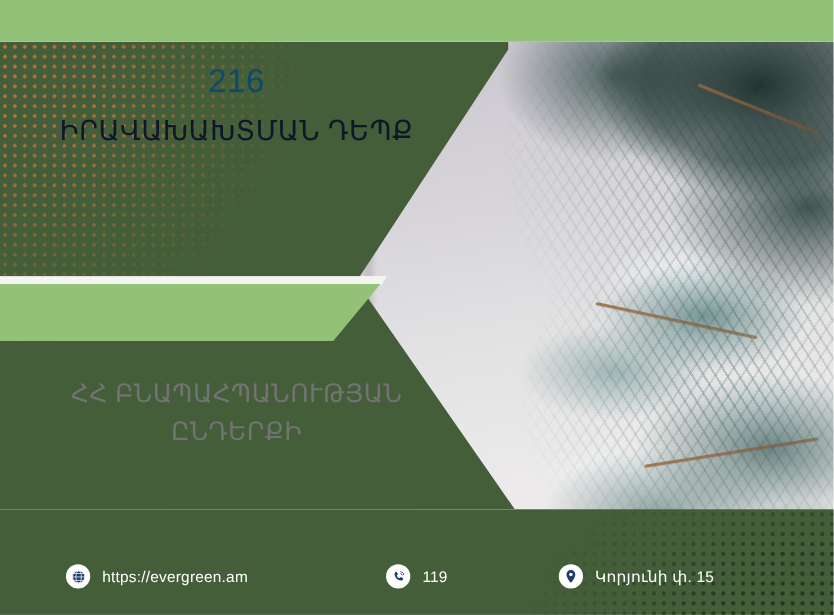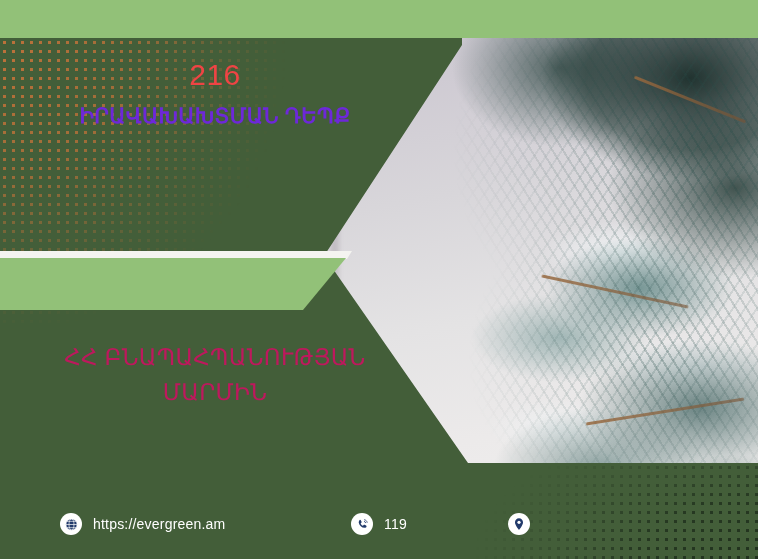--- a/index.html
+++ b/index.html
@@ -118,42 +118,42 @@
     -webkit-mask-image:radial-gradient(ellipse 300px 150px at 330px 96px, rgba(0,0,0,1) 0%, rgba(0,0,0,0.85) 40%, rgba(0,0,0,0.3) 70%, rgba(0,0,0,0) 95%);
     opacity:.85;
   }
 
   
   .headline-block {
     position:absolute; left:0; top:56px; width:430px;
     text-align:center; z-index:6;
   }
   .count {
-    color:#ef4444;
+    color:#0c4a6e;
     font-size:30px;
     font-weight:400;
     line-height:1.25;
     letter-spacing:.5px;
     font-family:"Liberation Sans", sans-serif;
   }
   .headline {
-    color:#6d28d9;
-    font-size:21px;
-    font-weight:700;
+    color:#0f172a;
+    font-size:25px;
+    font-weight:400;
     line-height:1.38;
     letter-spacing:.4px;
     margin-top:8px;
     font-family:"Liberation Sans", sans-serif;
   }
   .org-block {
     position:absolute; left:0; top:340px; width:430px;
     text-align:center; z-index:6;
   }
   .org-line {
-    color:#be185d;
+    color:#737373;
     font-size:23px;
     font-weight:400;
     line-height:1.52;
     letter-spacing:.3px;
     font-family:"Liberation Sans", sans-serif;
   }
 
   
   .contacts {
     position:absolute; left:0; bottom:0; width:758px; height:96px;
@@ -204,21 +204,21 @@
   <div class="bar-mid-gap"></div>
   <div class="bar-mid"></div>
 
   <div class="headline-block">
     <div class="count">216</div>
     <div class="headline">ԻՐԱՎԱԽԱԽՏՄԱՆ ԴԵՊՔ</div>
   </div>
 
   <div class="org-block">
     <div class="org-line">ՀՀ ԲՆԱՊԱՀՊԱՆՈՒԹՅԱՆ</div>
-    <div class="org-line">ՄԱՐՄԻՆ</div>
+    <div class="org-line">ԸՆԴԵՐՔԻ</div>
   </div>
 
   <div class="footer-notch">
     <div class="footer-dots"></div>
   </div>
 
   <div class="contacts">
 
     <div class="contact c-web">
       <span class="ic">
@@ -246,17 +246,18 @@
       <span>119</span>
     </div>
 
     <div class="contact c-addr">
       <span class="ic">
         <svg width="14" height="14" viewBox="0 0 24 24">
           <path d="M12 2.2c-3.8 0-6.9 3.1-6.9 6.9 0 5 6.2 12.3 6.4 12.6.3.3.7.3 1 0 .3-.3 6.4-7.6 6.4-12.6 0-3.8-3.1-6.9-6.9-6.9z" fill="#223a6b"></path>
           <circle cx="12" cy="9.1" r="2.7" fill="#ffffff"></circle>
         </svg>
       </span>
+      <span>Կորյունի փ. 15</span>
     </div>
 
   </div>
 
 </div>
 
 </body></html>

